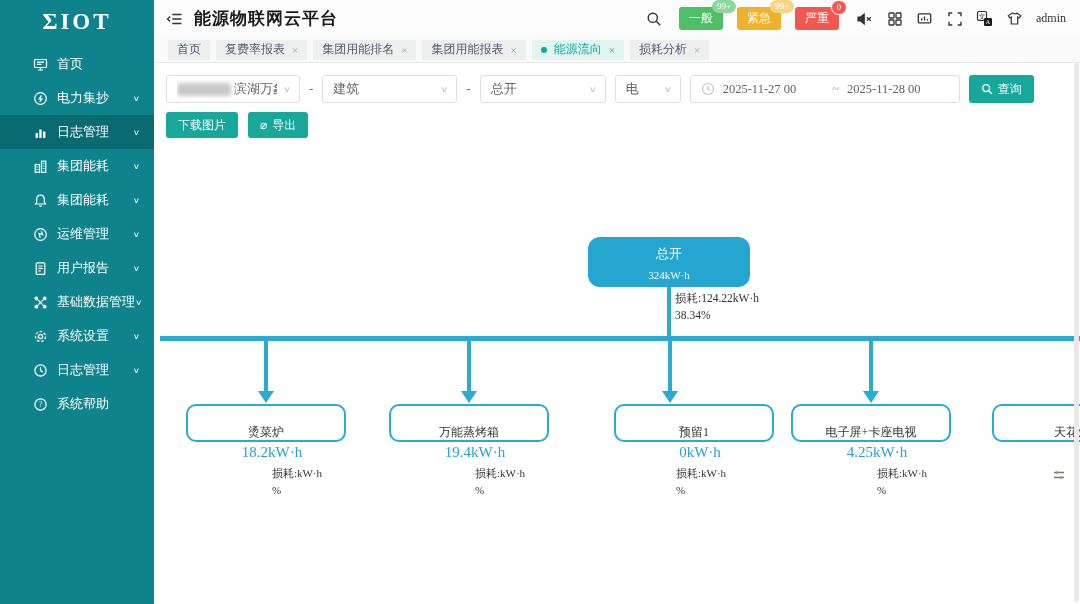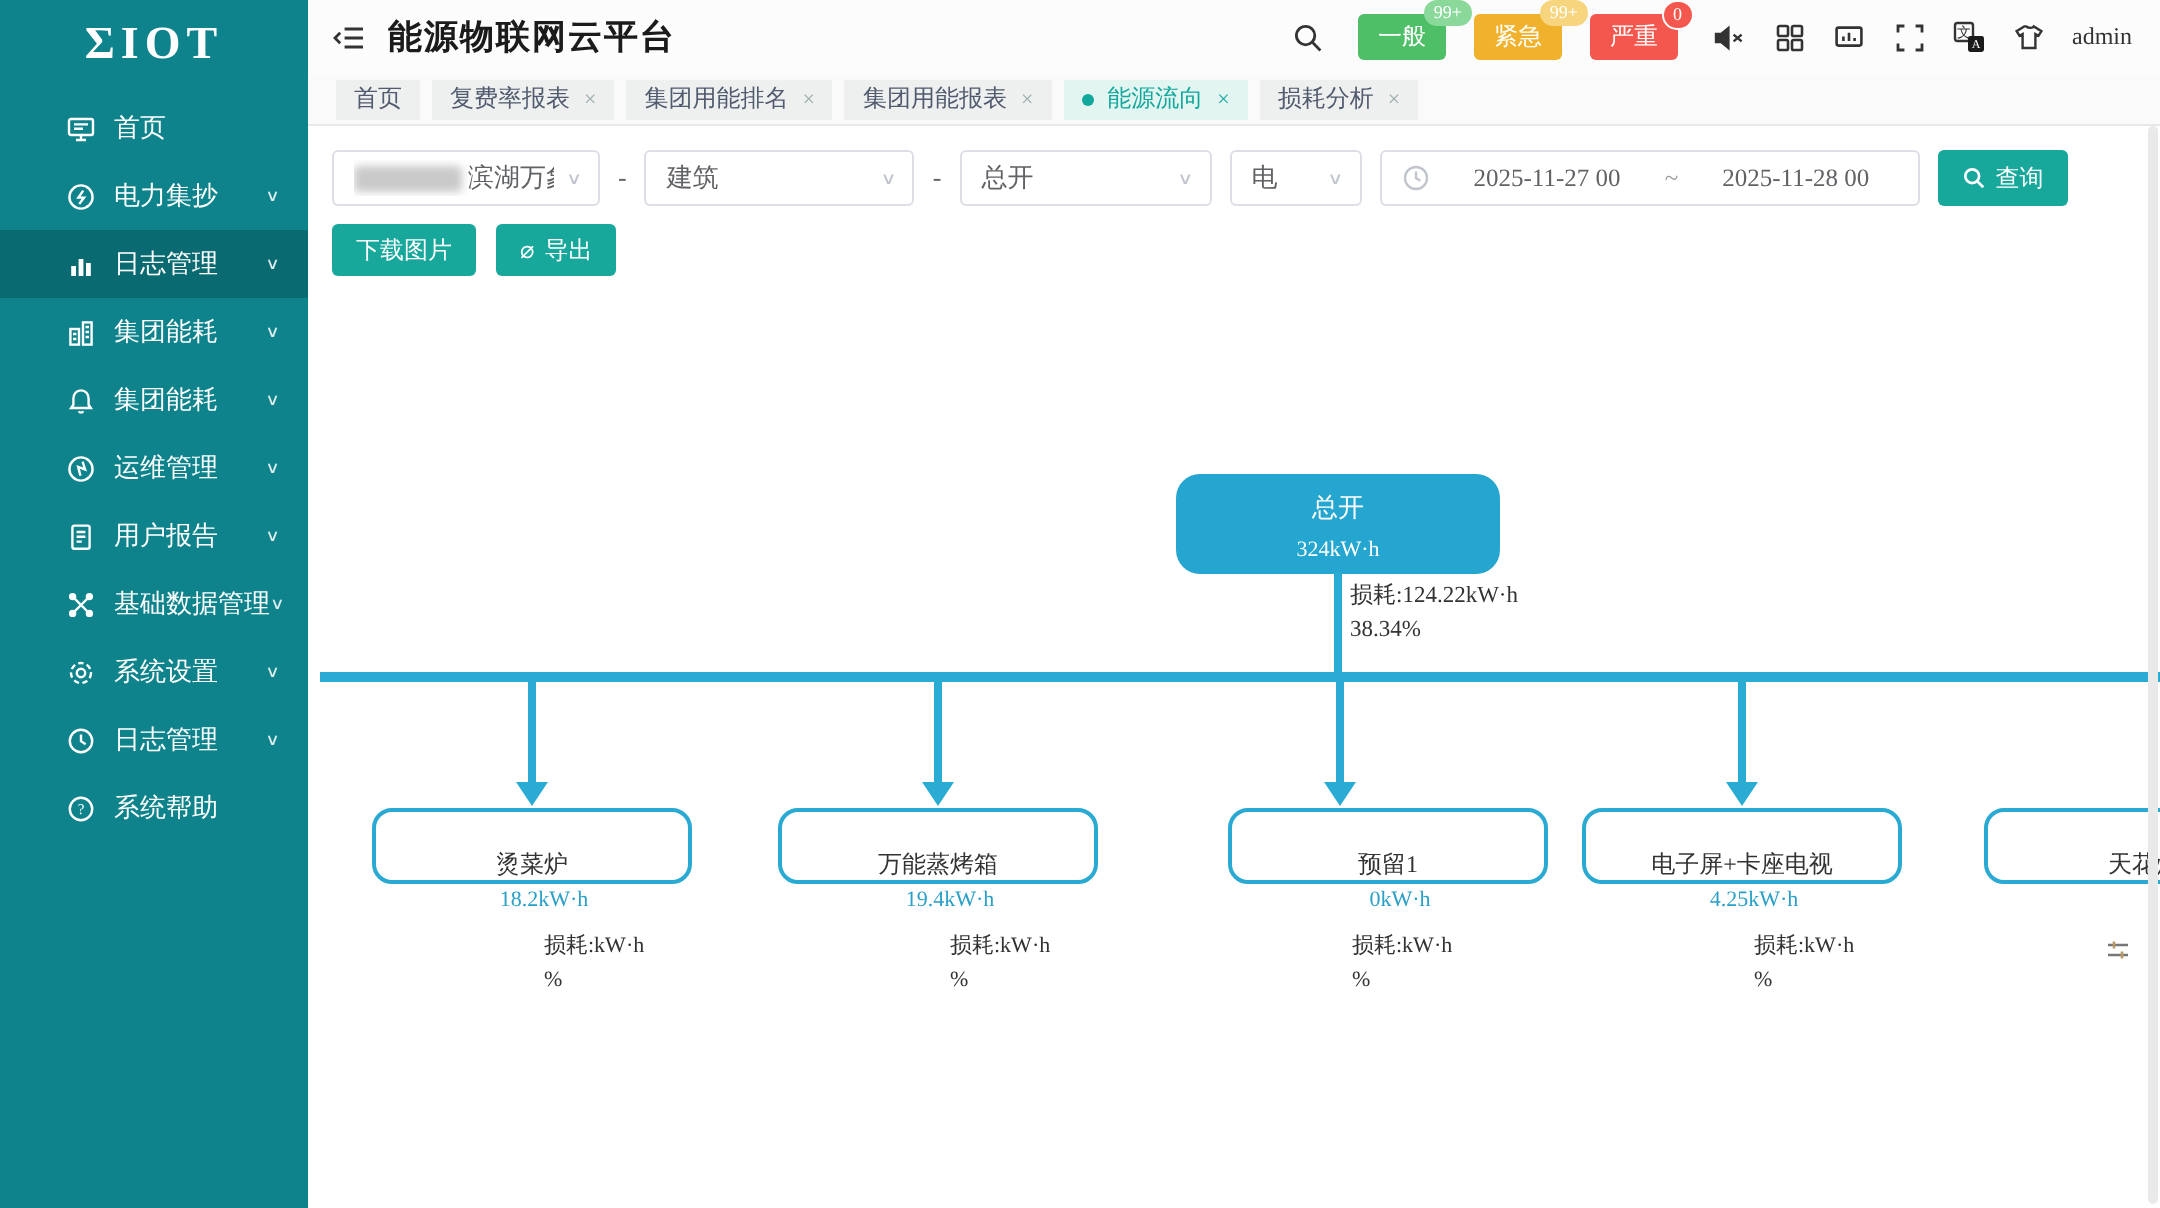--- a/index.html
+++ b/index.html
@@ -49,21 +49,21 @@
   .filter-row { display:flex; align-items:center; gap:9px; }
   .select { height:28px; border:1px solid #dcdfe6; border-radius:3px; background:#fff;
             display:flex; align-items:center; padding:0 8px 0 10px; font-size:13px; color:#606266;
             cursor:pointer; justify-content:space-between; }
   .sel-caret { color:#c0c4cc; font-size:11px; margin-left:6px; transform:scaleY(.75); }
   .redact { width:54px; height:13px; background:#c9c9c9; border-radius:2px; filter:blur(2px); margin-right:3px; flex:none; }
   .sel-store { width:134px; } .sel-building { width:135px; } .sel-node { width:126px; } .sel-energy { width:66px; }
   .sep { color:#666; font-size:13px; }
   .daterange { width:270px; height:28px; border:1px solid #dcdfe6; border-radius:3px; background:#fff;
                display:flex; align-items:center; padding:0 10px; font-size:12.5px; color:#606266; gap:8px; }
-  .daterange .dt { flex:1; text-align:center; }
+  .daterange .dt { flex:1; text-align:left; }
   .daterange .tilde { color:#999; }
   .btn { height:28px; background:#17A79B; color:#fff; border:none; border-radius:3px;
          font-size:12px; padding:0 12px; display:flex; align-items:center; gap:5px; cursor:pointer;
          font-family:inherit; }
   .action-row { display:flex; gap:10px; margin-top:9px; }
   .btn.small { height:26px; font-size:12px; }
 
   
   .diagram { position:absolute; left:0; top:0; width:926px; height:604px; pointer-events:none; }
   .diagram .clickable { pointer-events:auto; }
@@ -74,21 +74,21 @@
   .vline { position:absolute; left:513px; top:286px; width:4px; height:52px; background:#29ABD4; }
   .root-loss { position:absolute; left:521px; top:290px; font-size:11.5px; color:#333; line-height:17px; }
   .bus { position:absolute; left:6px; top:336px; width:920px; height:5px; background:#29ABD4; }
   .stem { position:absolute; top:338px; width:4px; height:53px; background:#29ABD4; }
   .arrowhead { position:absolute; top:391px; width:0; height:0;
                border-left:8px solid transparent; border-right:8px solid transparent;
                border-top:12px solid #29ABD4; }
   .child-node { position:absolute; top:404px; width:160px; height:38px; background:#fff;
                 border:2px solid #2AA9D3; border-radius:10px; text-align:center; cursor:pointer; }
   .child-node .nl { font-size:12px; color:#333; margin-top:18px; white-space:nowrap; }
-  .child-node .nv { font-size:11px; color:#2AA0C8; margin-top:3px;margin-left:12px; }
+  .child-node .nv { font-size:15px; color:#2AA0C8; margin-top:3px;margin-left:12px; }
   .child-loss { position:absolute; top:465px; font-size:11px; color:#333; line-height:17px; white-space:nowrap; }
   .tune-icon { position:absolute; left:898px; top:468px; width:14px; height:14px; pointer-events:auto; cursor:pointer; }
   .scrollbar { position:absolute; right:1px; top:63px; bottom:2px; width:5px; background:#e9e9e9; border-radius:3px; }
 </style>
 </head>
 <body>
 
 <div class="app">
 
   <div class="sidebar">

